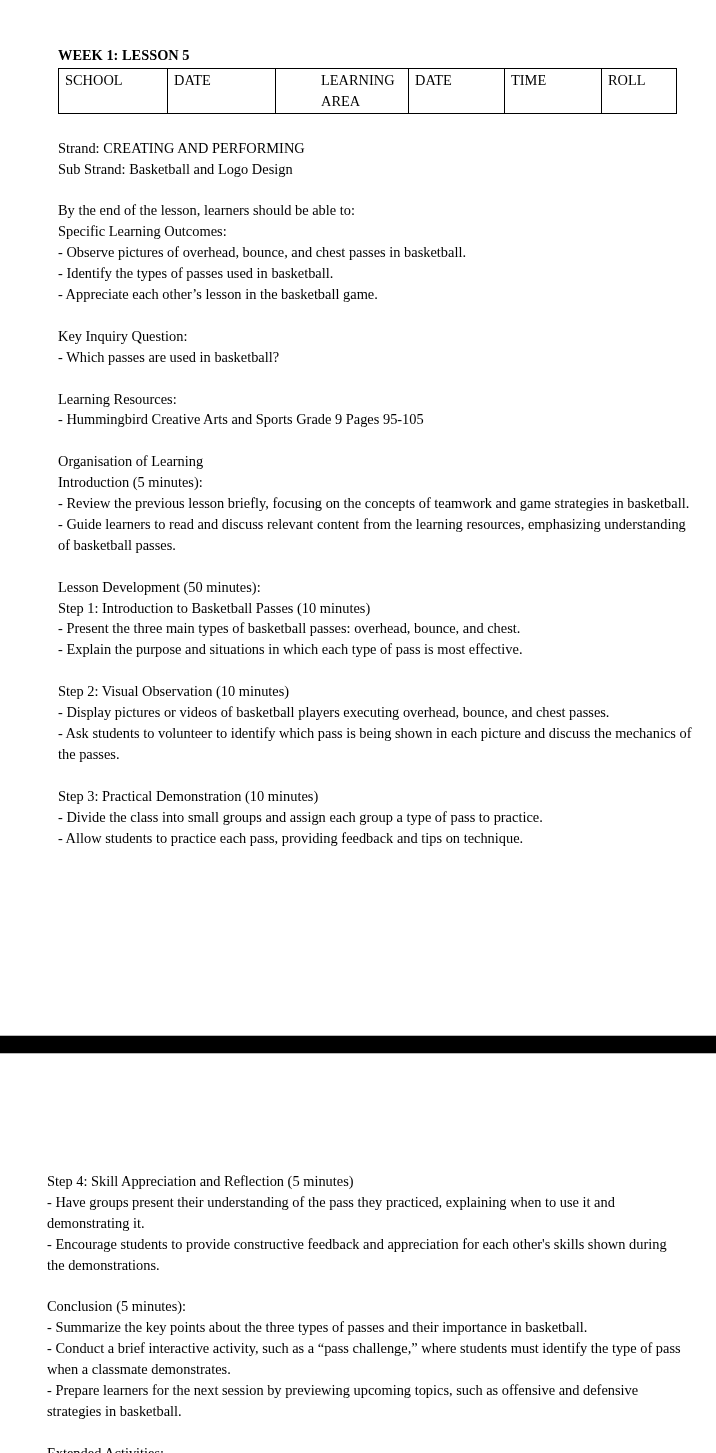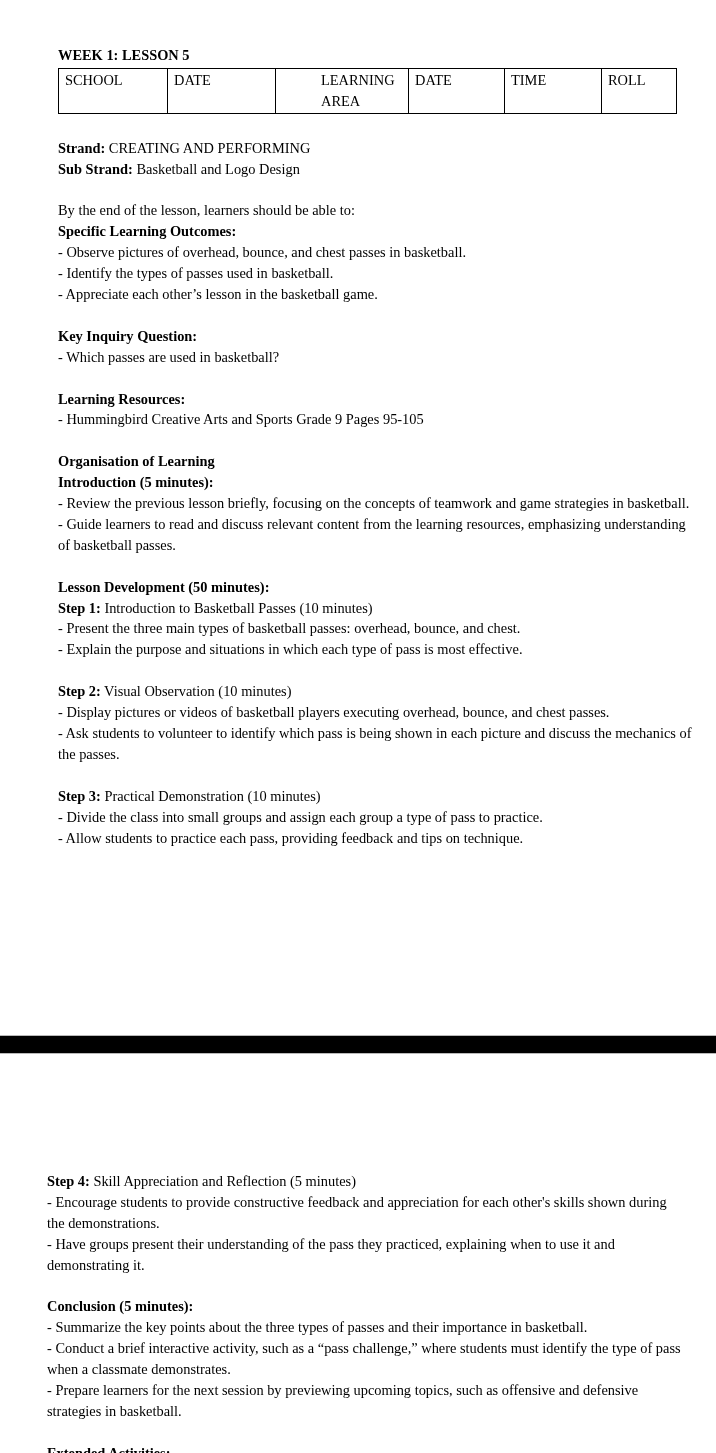--- a/index.html
+++ b/index.html
@@ -21,21 +21,21 @@
   table.info th, table.info td {
     border: 1px solid #000; vertical-align: top; text-align: left;
     font-weight: normal; padding: 1px 6px;
   }
   tr.hdr  { height: 42px; }
   tr.body { height: 62px; }
   .cellinner { max-width: 100%; }
   .i2 .cellinner { max-width: 84px; margin-left: 39px; }
   .content { margin-top: 24px; width: 635px; }
   .para { margin: 0; min-height: 20.9px; }
-  .plabel { font-weight: bold; }
+  .plabel { font-weight: normal; }
 </style>
 </head>
 <body>
 
 <div class="page page1">
   <p class="heading">WEEK 1: LESSON 5</p>
   <table class="info">
     <colgroup>
       <col style="width:109px">
         <col style="width:108px">
@@ -138,23 +138,23 @@
   <p class="para i31"><b class="plabel"></b><span>- Allow students to practice each pass, providing feedback and tips on technique.</span></p>
 </div>
 </div>
 
 <div class="band"></div>
 
 <div class="page page2">
   <div class="content" style="margin-top:0">
   <p class="para i0"><b class="plabel">Step 4:</b><span> Skill Appreciation and Reflection (5 minutes)</span></p>
 
+  <p class="para i1"><b class="plabel"></b><span>- Have groups present their understanding of the pass they practiced, explaining when to use it and demonstrating it.</span></p>
+
   <p class="para i2"><b class="plabel"></b><span>- Encourage students to provide constructive feedback and appreciation for each other's skills shown during the demonstrations.</span></p>
-
-  <p class="para i1"><b class="plabel"></b><span>- Have groups present their understanding of the pass they practiced, explaining when to use it and demonstrating it.</span></p>
 
   <p class="para i3 blank"><b class="plabel"></b><span></span></p>
 
   <p class="para i4"><b class="plabel">Conclusion (5 minutes):</b><span></span></p>
 
   <p class="para i5"><b class="plabel"></b><span>- Summarize the key points about the three types of passes and their importance in basketball.</span></p>
 
   <p class="para i6"><b class="plabel"></b><span>- Conduct a brief interactive activity, such as a “pass challenge,” where students must identify the type of pass when a classmate demonstrates.</span></p>
 
   <p class="para i7"><b class="plabel"></b><span>- Prepare learners for the next session by previewing upcoming topics, such as offensive and defensive strategies in basketball.</span></p>

